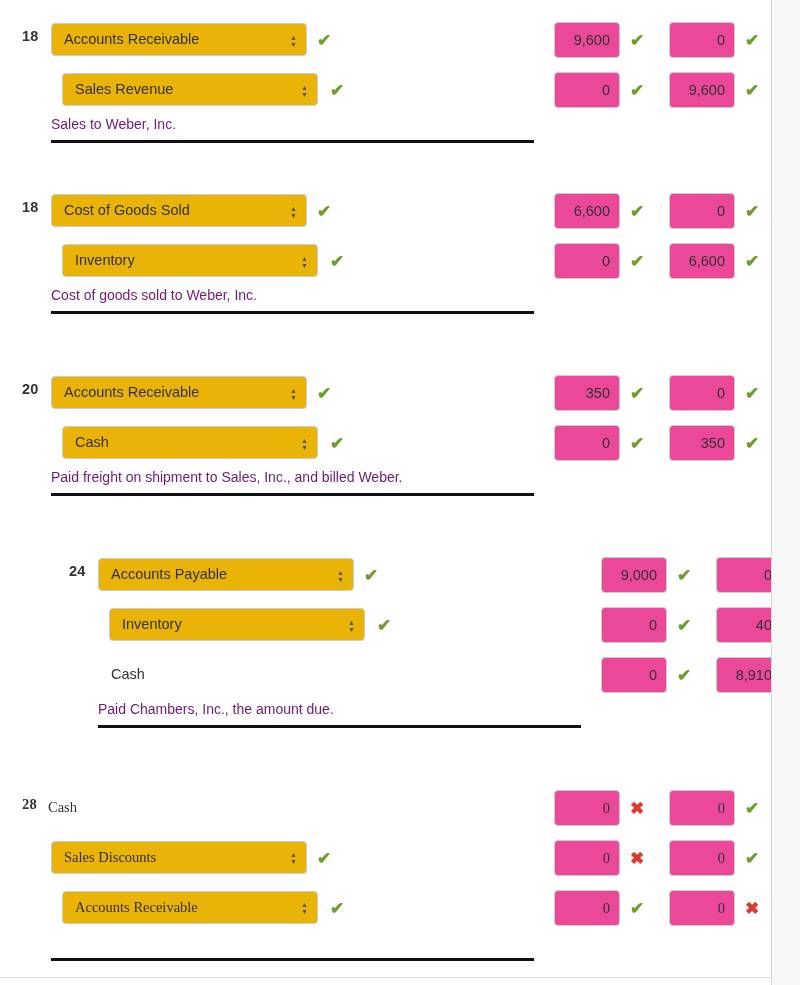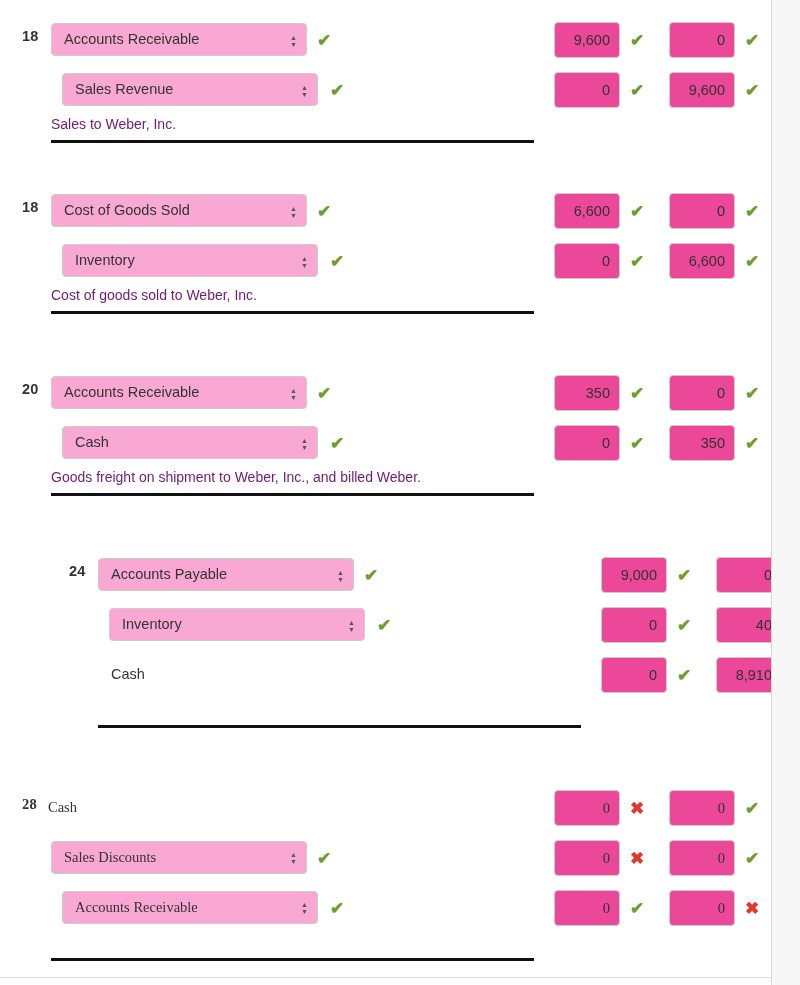--- a/index.html
+++ b/index.html
@@ -83,21 +83,21 @@
   .select {
     position: relative;
     display: block;
     box-sizing: border-box;
     width: 256px;
     height: 33px;
     line-height: 31px;
     padding: 0 26px 0 12px;
     font-size: 14.5px;
     color: #333;
-    background: #f9a8d4;
+    background: #eab308;
     border: 1px solid #cccccc;
     border-radius: 4px;
     white-space: nowrap;
     overflow: hidden;
     text-overflow: ellipsis;
   }
   .select .spin {
     position: absolute;
     right: 9px;
     top: 0;
@@ -281,21 +281,21 @@
                 <b>▼</b>
               </span></div>
           </div>
           <span class="mark acct-mark lvl2 ok">✔</span>
           <div class="amt debit">0</div>
           <span class="mark amt-mark debit ok">✔</span>
           <div class="amt credit">350</div>
           <span class="mark amt-mark credit ok">✔</span>
         </div>
         <div class="memo">
-          <div class="memo-text">Goods freight on shipment to Weber, Inc., and billed Weber.</div>
+          <div class="memo-text">Paid freight on shipment to Sales, Inc., and billed Weber.</div>
           <div class="memo-rule"></div>
         </div>
       </div>
       <div class="entry" style="position: absolute; left: 0px; top: 549px; width: 771px; margin-left: 47px;">
         <div class="row">
           <div class="date">24</div>
           <div class="acct lvl1">
             <div class="select"><span>Accounts Payable</span><span class="spin">
                 <b>▲</b>
                 <b>▼</b>
@@ -321,20 +321,21 @@
           <span class="mark amt-mark credit ok">✔</span>
         </div>
         <div class="row">
           <div class="acct-text lvl3">Cash</div>
           <div class="amt debit">0</div>
           <span class="mark amt-mark debit ok">✔</span>
           <div class="amt credit">8,910</div>
           <span class="mark amt-mark credit ok">✔</span>
         </div>
         <div class="memo">
+          <div class="memo-text">Paid Chambers, Inc., the amount due.</div>
           <div class="memo-rule"></div>
         </div>
       </div>
       <div class="entry" style="position: absolute; left: 0px; top: 782px; width: 771px; font-family: Liberation Serif, serif;">
         <div class="row">
           <div class="date">28</div>
           <div class="acct-text atdate">Cash</div>
           <div class="amt debit">0</div>
           <span class="mark amt-mark debit bad">✖</span>
           <div class="amt credit">0</div>

